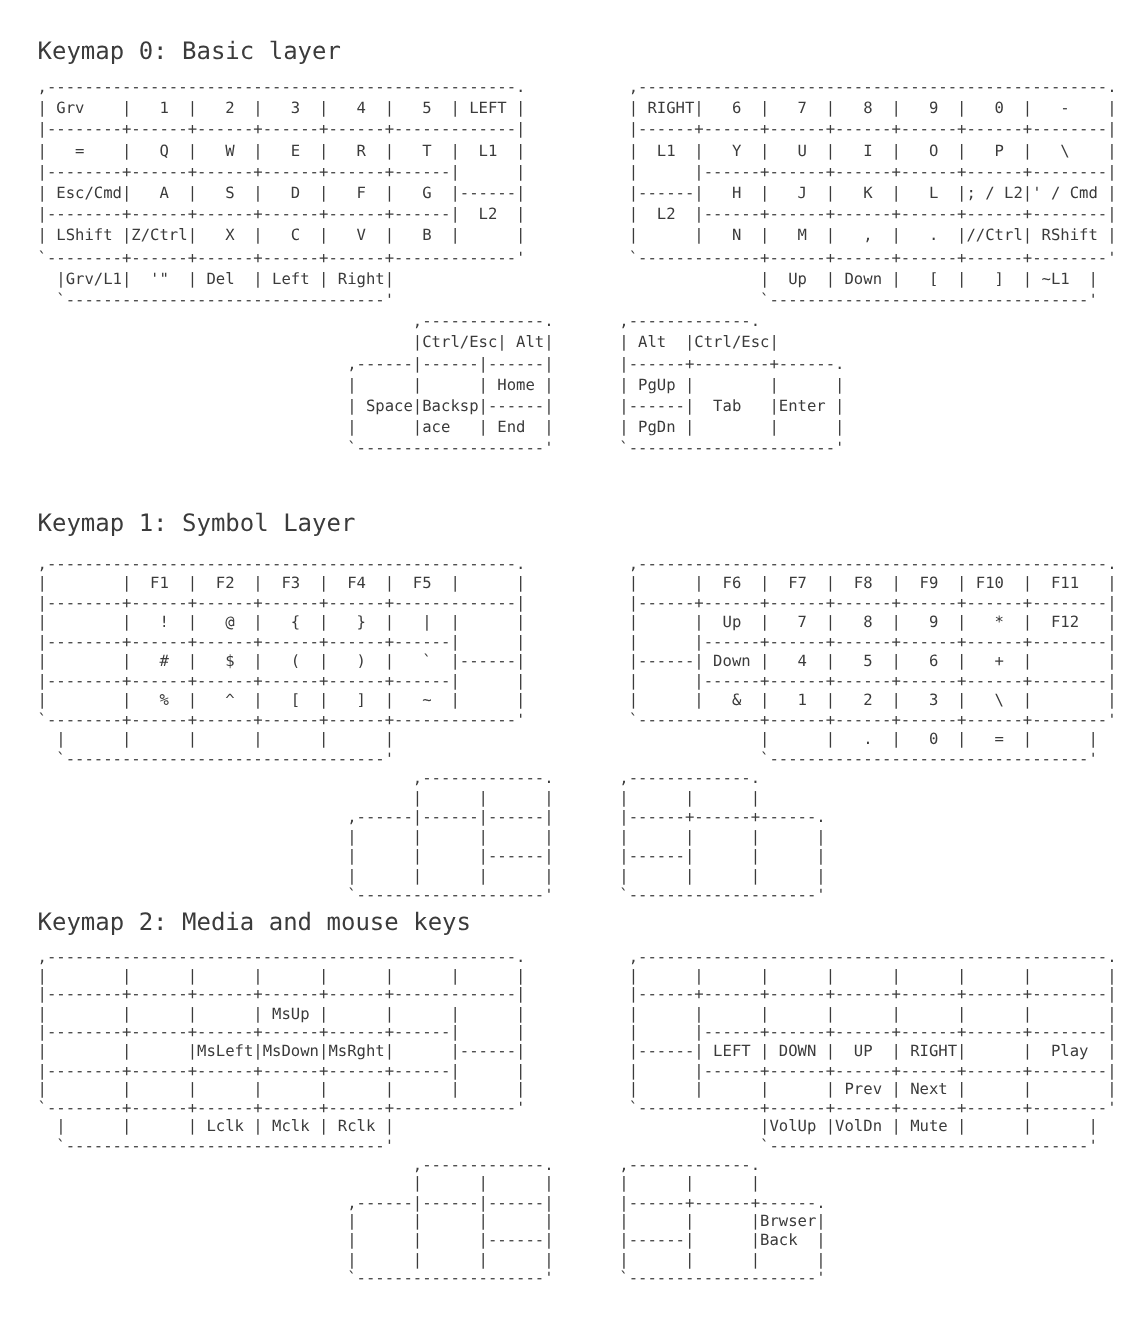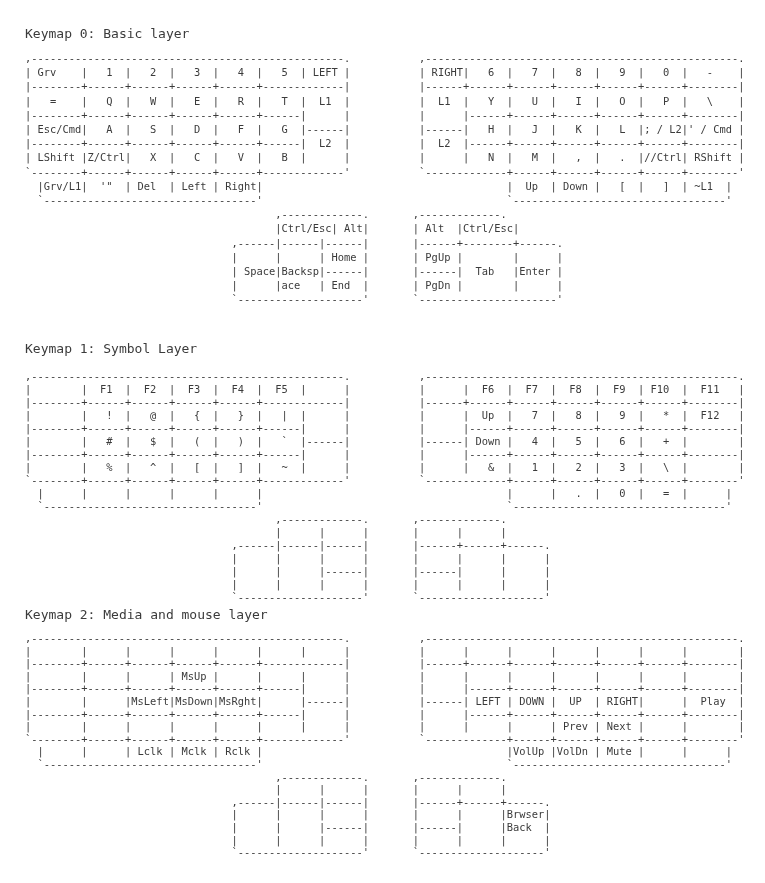--- a/index.html
+++ b/index.html
@@ -13,21 +13,21 @@
     position: relative;
     overflow: hidden;
     font-family: "DejaVu Sans Mono", "Liberation Mono", monospace;
     color: #3b3b3b;
   }
   .doc { position: absolute; inset: 0; }
   .keymap-section { position: absolute; left: 25px; right: 0; }
   .km-title {
     position: absolute;
     left: 0;
-    font-size: 13px;
+    font-size: 16px;
     line-height: 14px;
     white-space: pre;
     color: #3b3b3b;
   }
   pre.art {
     position: absolute;
     left: 0;
     margin: 0;
     font-family: "DejaVu Sans Mono", "Liberation Mono", monospace;
     font-size: 10.4px;
@@ -85,21 +85,21 @@
                                         ,-------------.       ,-------------.
                                         |      |      |       |      |      |
                                  ,------|------|------|       |------+------+------.
                                  |      |      |      |       |      |      |      |
                                  |      |      |------|       |------|      |      |
                                  |      |      |      |       |      |      |      |
                                  `--------------------'       `--------------------'</pre>
   </section>
 
   <section class="keymap-section" id="sec2">
-    <div class="km-title">Keymap 2: Media and mouse layer</div>
+    <div class="km-title">Keymap 2: Media and mouse keys</div>
     <pre class="art">,--------------------------------------------------.           ,--------------------------------------------------.
 |        |      |      |      |      |      |      |           |      |      |      |      |      |      |        |
 |--------+------+------+------+------+-------------|           |------+------+------+------+------+------+--------|
 |        |      |      | MsUp |      |      |      |           |      |      |      |      |      |      |        |
 |--------+------+------+------+------+------|      |           |      |------+------+------+------+------+--------|
 |        |      |MsLeft|MsDown|MsRght|      |------|           |------| LEFT | DOWN |  UP  | RIGHT|      |  Play  |
 |--------+------+------+------+------+------|      |           |      |------+------+------+------+------+--------|
 |        |      |      |      |      |      |      |           |      |      |      | Prev | Next |      |        |
 `--------+------+------+------+------+-------------'           `-------------+------+------+------+------+--------'
   |      |      | Lclk | Mclk | Rclk |                                       |VolUp |VolDn | Mute |      |      |

